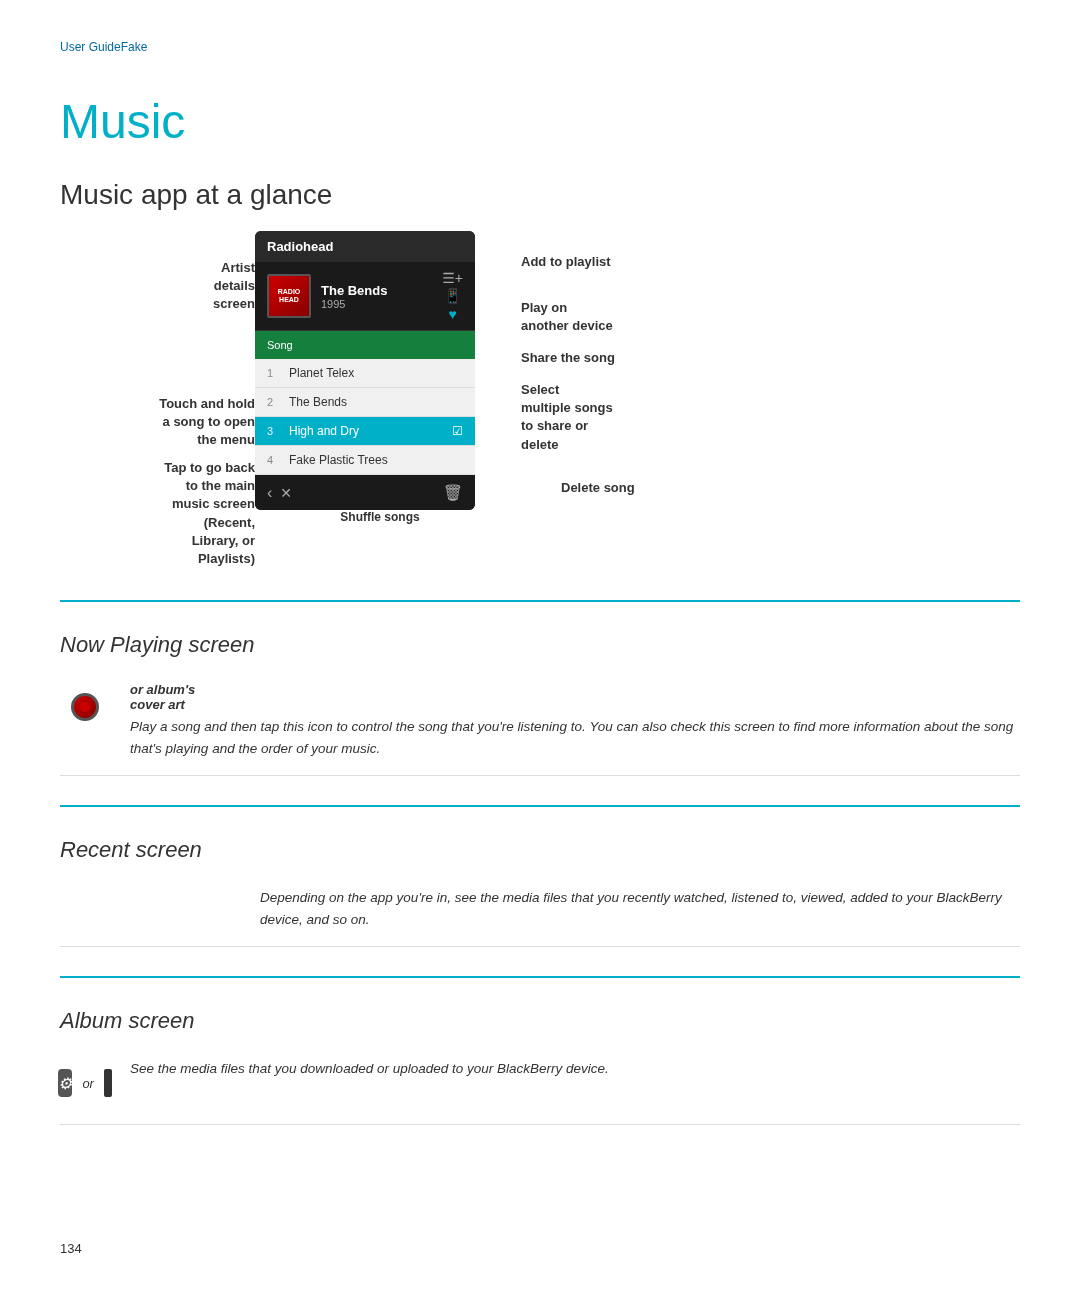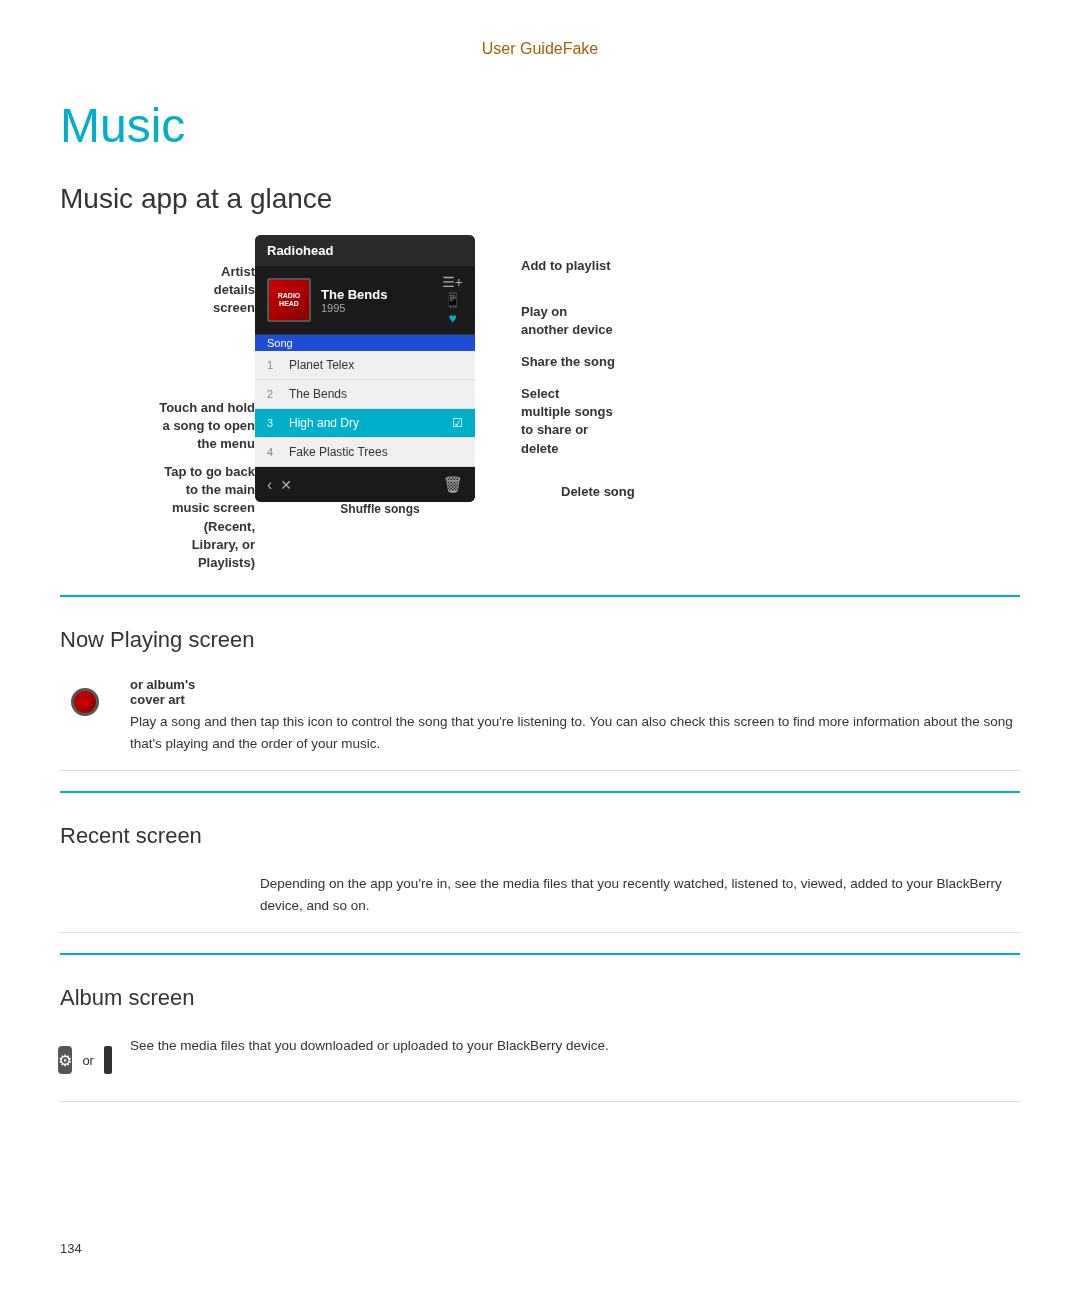--- a/index.html
+++ b/index.html
@@ -9,23 +9,23 @@
       color: #333;
       font-size: 14px;
       width: 1080px;
       min-height: 1296px;
       position: relative;
       padding: 40px 60px 60px 60px;
     }
 
     .header-bar {
       display: flex;
-      justify-content: center;
-      font-size: 16px;
-      color: #a16207;
+      justify-content: flex-start;
+      font-size: 12px;
+      color: #0369a1;
       margin-bottom: 40px;
     }
 
     .page-title {
       font-size: 48px;
       color: #00b0c8;
       font-weight: 300;
       margin-bottom: 30px;
     }
 
@@ -87,24 +87,24 @@
       font-size: 13px;
       font-weight: bold;
     }
 
     .album-year {
       color: #aaa;
       font-size: 11px;
     }
 
     .song-label-bar {
-      background: #1d4ed8;
+      background: #15803d;
       color: #fff;
       font-size: 11px;
-      padding: 2px 12px;
+      padding: 8px 12px;
     }
 
     .song-list {
       background: #f0f0f0;
     }
 
     .song-row {
       display: flex;
       align-items: center;
       padding: 7px 12px;
@@ -145,21 +145,22 @@
 
     .shuffle-label {
       text-align: center;
       font-size: 12px;
       font-weight: bold;
       color: #333;
     }
 
     
     .section-block {
-      margin-top: 20px;
+      margin-top: 29px;
+      font-style: italic;
     }
 
     .section-divider {
       border: none;
       border-top: 2px solid #00b0c8;
       margin-bottom: 16px;
     }
 
     .section-content {
       display: flex;

